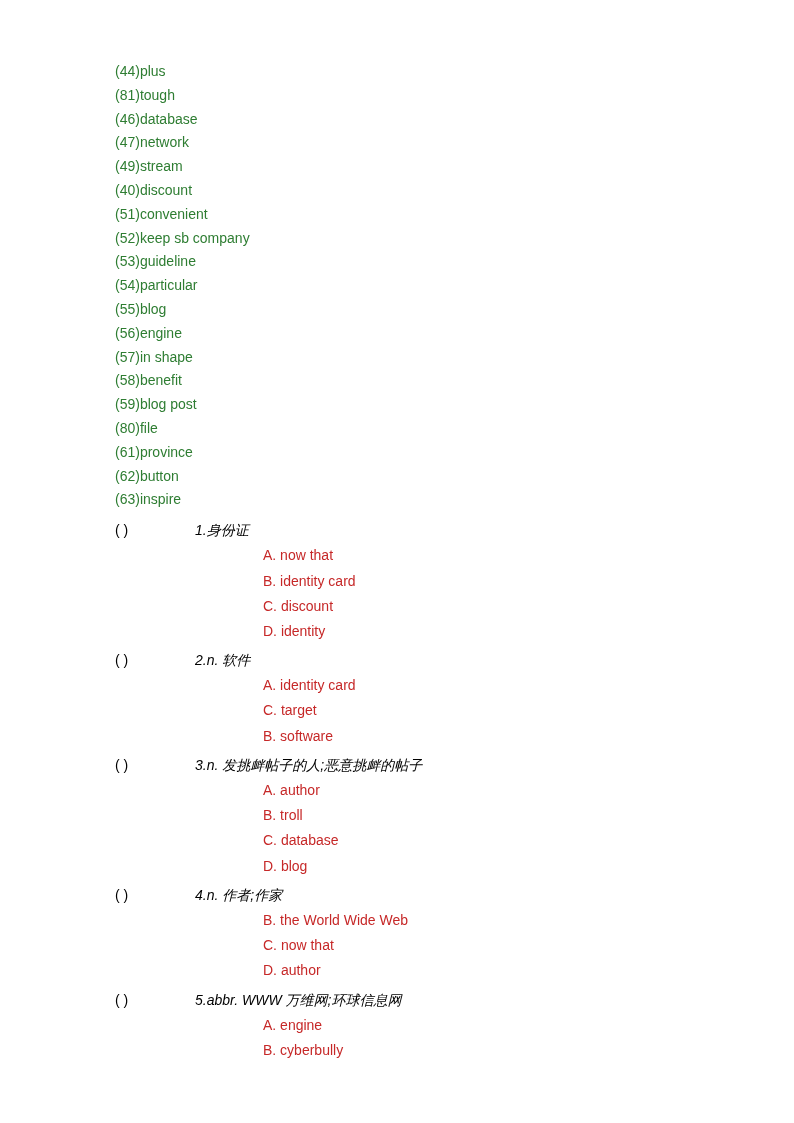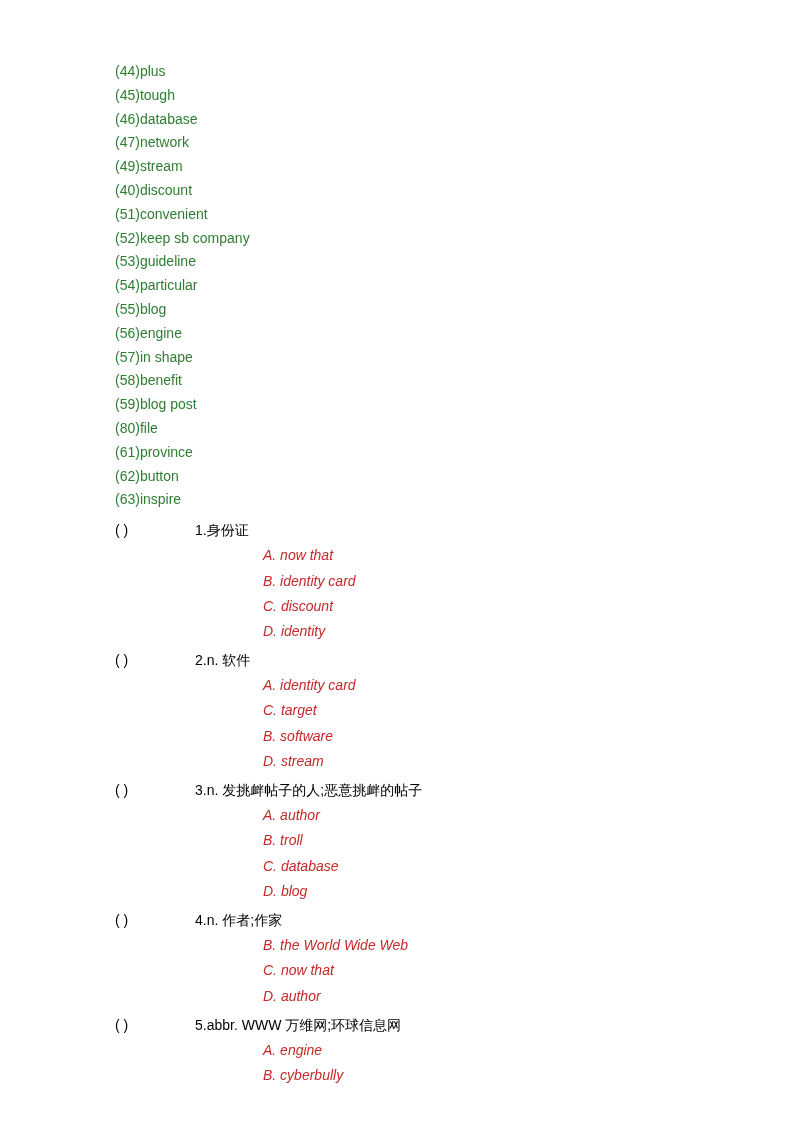--- a/index.html
+++ b/index.html
@@ -33,37 +33,37 @@
       align-items: baseline;
       line-height: 1.8;
     }
     .question-paren {
       color: #000;
       min-width: 80px;
       display: inline-block;
     }
     .question-label {
       color: #000;
+      font-style: italic;
     }
     .options-list {
       list-style: none;
       margin-left: 148px;
-      font-style: italic;
     }
     .options-list li {
       line-height: 1.8;
       color: #c62828;
     }
   </style>
 </head>
 <body>
 
 <ul class="vocab-list">
 <li>(44)plus</li>
-    <li>(45)tough</li>
+    <li>(81)tough</li>
     <li>(46)database</li>
     <li>(47)network</li>
     <li>(49)stream</li>
     <li>(40)discount</li>
     <li>(51)convenient</li>
     <li>(52)keep sb company</li>
     <li>(53)guideline</li>
     <li>(54)particular</li>
     <li>(55)blog</li>
     <li>(56)engine</li>
@@ -91,21 +91,20 @@
     </div>
     <div class="question-block">
       <div class="question-row">
         <span class="question-paren">(        )</span>
         <span class="question-label">2.n.  软件</span>
       </div>
       <ul class="options-list">
         <li>A. identity card</li>
         <li>C. target</li>
         <li>B. software</li>
-        <li>D. stream</li>
       </ul>
     </div>
     <div class="question-block">
       <div class="question-row">
         <span class="question-paren">(        )</span>
         <span class="question-label">3.n.  发挑衅帖子的人;恶意挑衅的帖子</span>
       </div>
       <ul class="options-list">
         <li>A. author</li>
         <li>B. troll</li>

